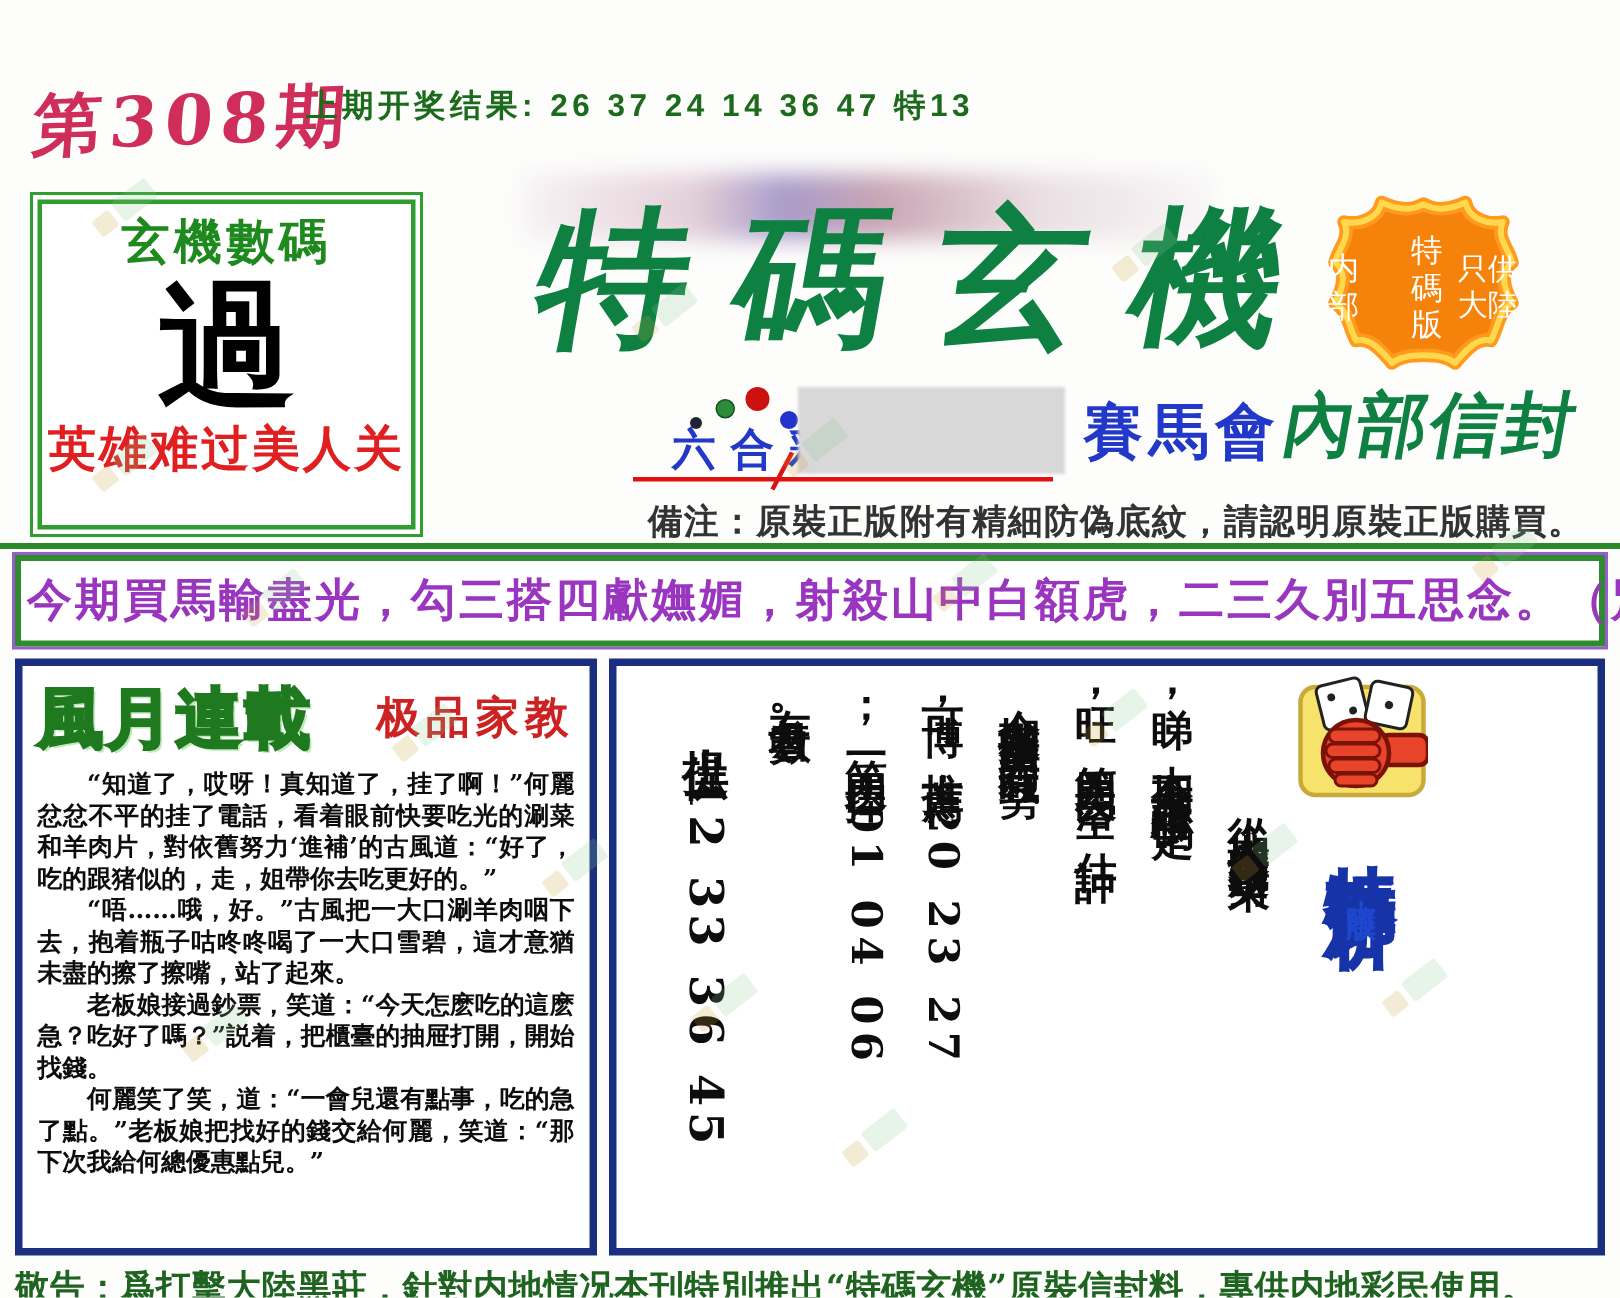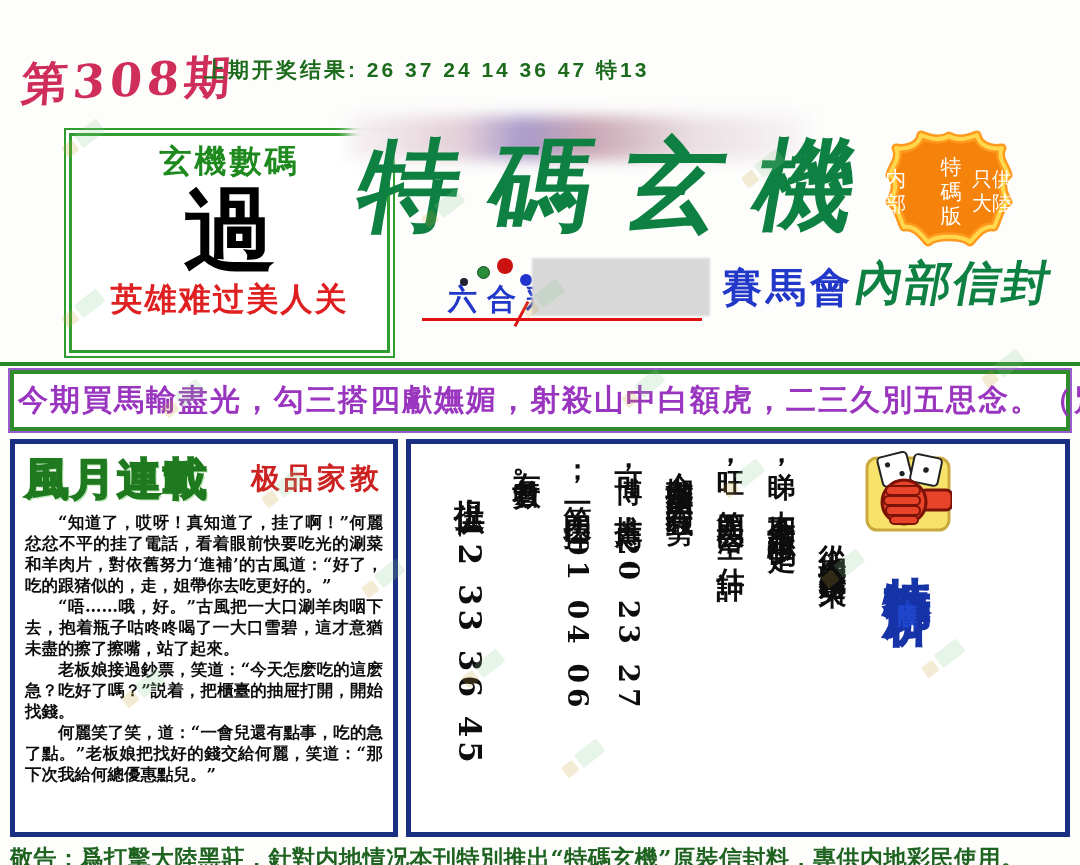--- a/index.html
+++ b/index.html
@@ -25,22 +25,22 @@
     font-family:"DejaVu Serif","Liberation Serif",serif;
   }
   .results{
     position:absolute;left:204px;top:56px;
     color:#1c6b1c;font-size:21px;font-weight:bold;letter-spacing:3px;
     font-family:Liberation Sans, sans-serif;
   }
 
   
   .masthead{position:relative;height:242px;z-index:1;}
-  .mystic{position:absolute;left:20px;top:8px;width:331px;height:230px;
-    border:2px solid #2f9e2f;background:#fff;padding:3px;box-sizing:border-box;margin-left:44px;}
+  .mystic{position:absolute;left:20px;top:8px;width:262px;height:230px;
+    border:2px solid #2f9e2f;background:#fff;padding:3px;box-sizing:border-box;}
   .mystic-inner{border:3px solid #2f9e2f;height:100%;box-sizing:border-box;text-align:center;overflow:hidden;}
   .m-title{color:#1e8a1e;font-size:32px;font-weight:900;margin-top:4px;letter-spacing:3px;}
   .m-char{font-size:92px;line-height:1.02;color:#000;font-weight:700;}
   .m-slogan{color:#2f9e2f;font-size:24px;font-weight:900;letter-spacing:1px;}
   .m-phrase{color:#e02020;font-size:32px;font-weight:900;letter-spacing:2px;}
 
   .blur-strip{position:absolute;left:348px;top:-4px;width:460px;height:44px;
     background:linear-gradient(90deg,#f7f3f4 0%,#e3cfd8 25%,#a99bca 38%,#c9a6b4 52%,#eadfe2 75%,#f8f6f6 100%);
     filter:blur(7px);}
   .main-title{
@@ -159,20 +159,21 @@
       <path d="M65 6 C75 12 86 8 93 5 C95 16 108 20 118 18 C113 28 122 36 124 45 C115 52 119 63 124 72 C115 77 115 88 110 97 C100 95 93 104 86 112 C78 105 52 105 44 112 C37 104 30 95 20 97 C15 88 15 77 6 72 C11 63 15 52 6 45 C8 36 17 28 12 18 C22 20 35 16 37 5 C44 8 55 12 65 6 Z" fill="#f5820a" stroke="#ff9a1e" stroke-width="9" stroke-linejoin="round"></path>
       <path d="M65 6 C75 12 86 8 93 5 C95 16 108 20 118 18 C113 28 122 36 124 45 C115 52 119 63 124 72 C115 77 115 88 110 97 C100 95 93 104 86 112 C78 105 52 105 44 112 C37 104 30 95 20 97 C15 88 15 77 6 72 C11 63 15 52 6 45 C8 36 17 28 12 18 C22 20 35 16 37 5 C44 8 55 12 65 6 Z" fill="none" stroke="#ffd84d" stroke-width="4" stroke-linejoin="round"></path>
     </svg>
     <div class="badge-text">
       <div class="b1">内部</div>
       <div class="b2">特碼版</div>
       <div class="b3">只供大陸</div>
     </div>
   </div>
 
+  <div class="remark">備注：原裝正版附有精細防偽底紋，請認明原裝正版購買。</div>
 </div>
 
 <div class="green-rule"></div>
 
 <div class="poem-band">
   <div class="poem-inner">
     <span class="poem-text">今期買馬輸盡光，勾三搭四獻嫵媚，射殺山中白額虎，二三久別五思念。（別）</span>
   </div>
 </div>
 

